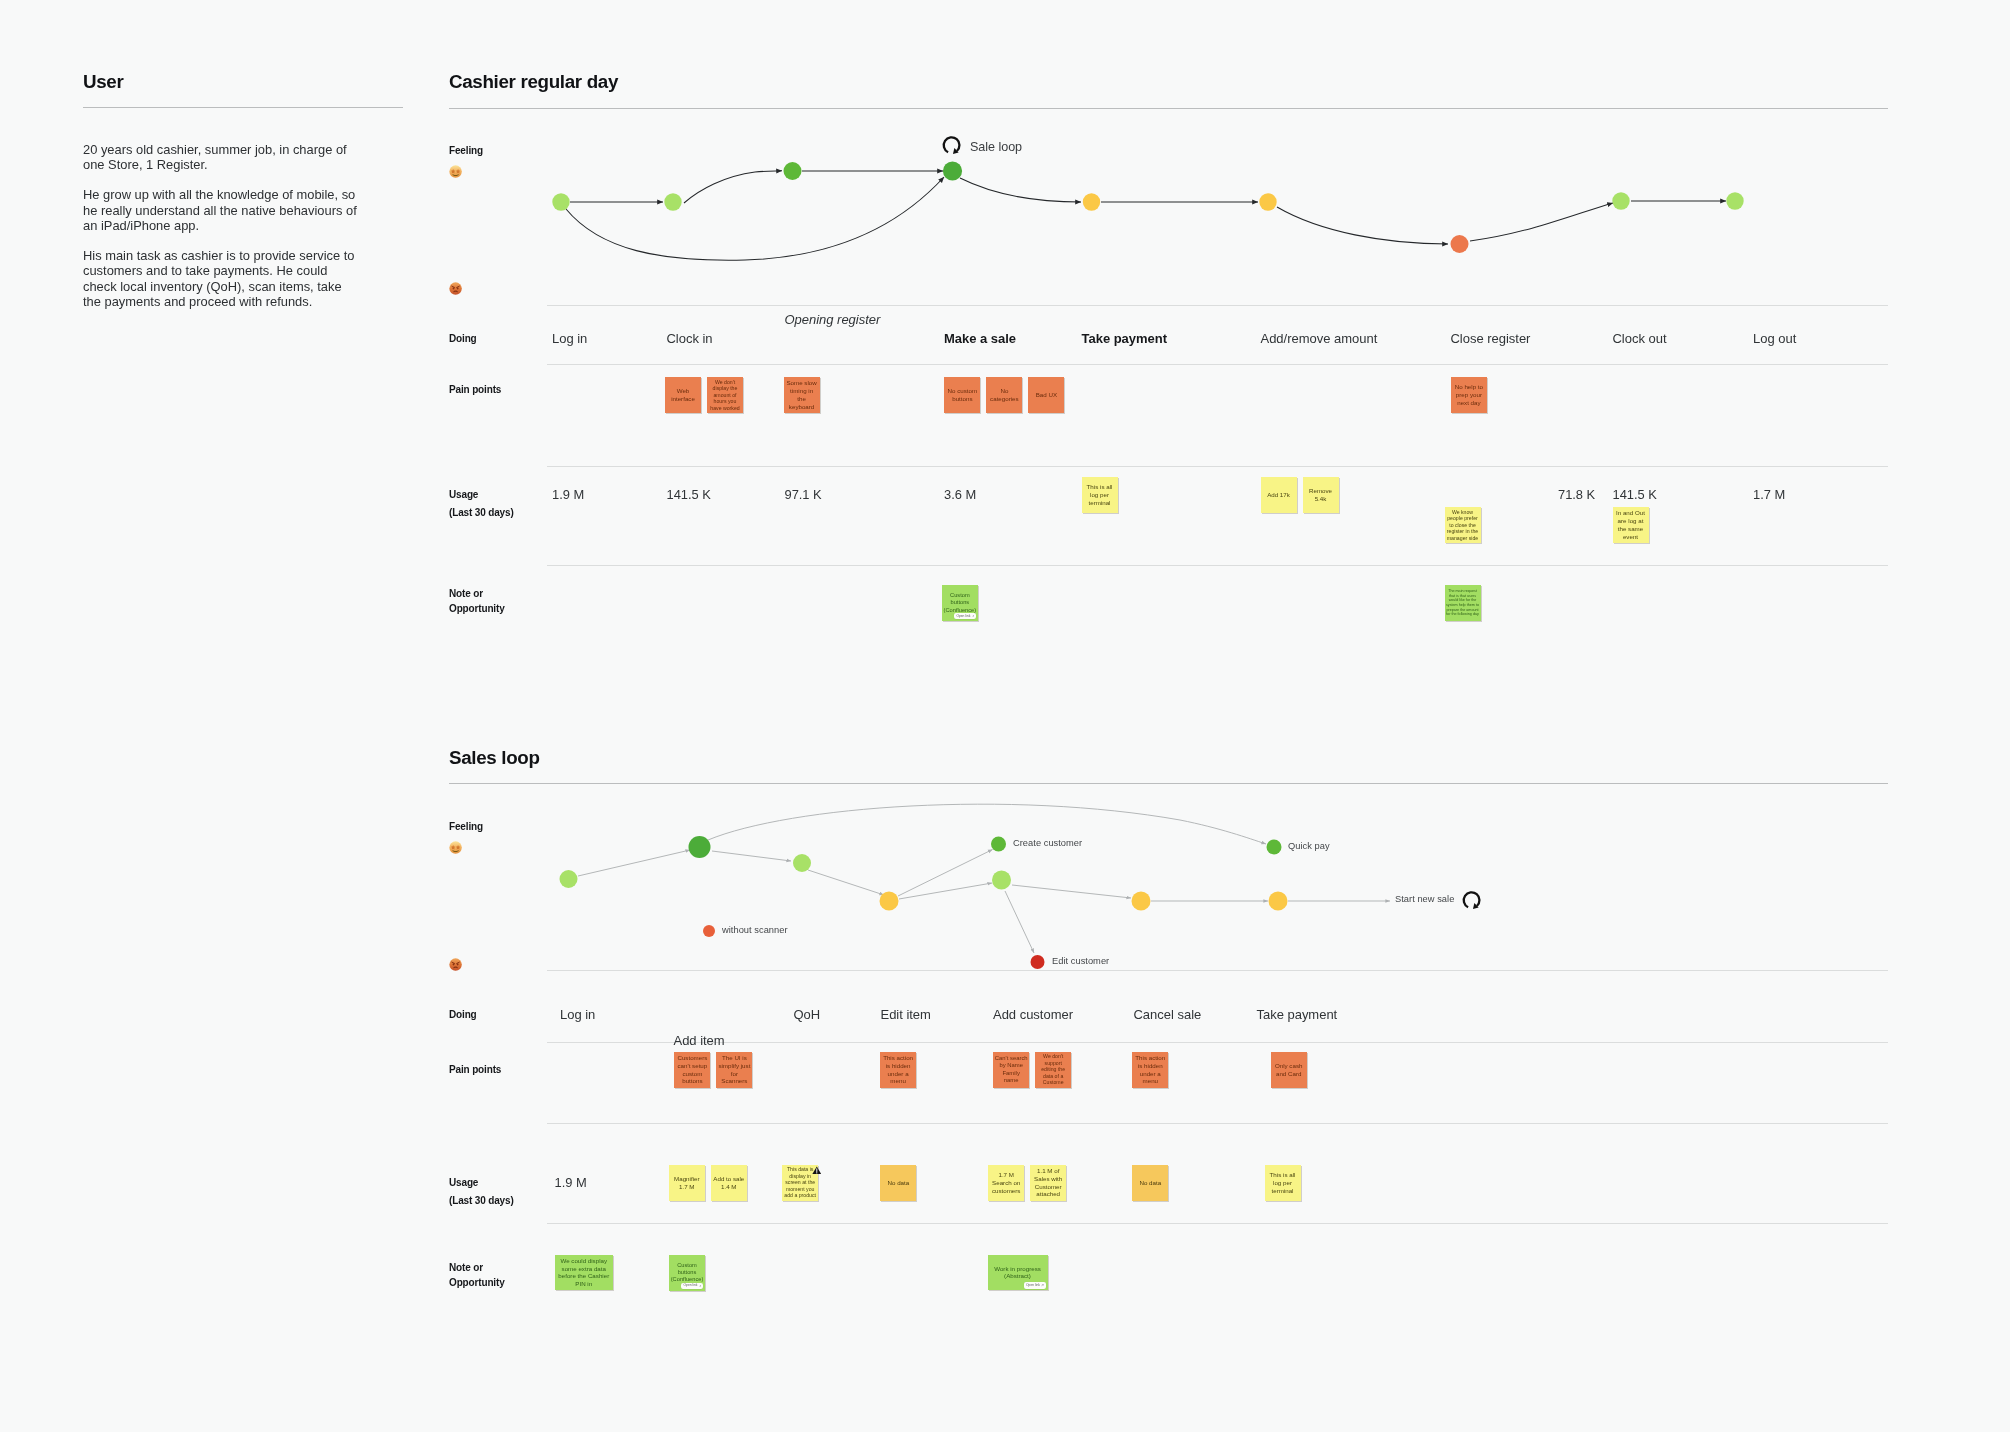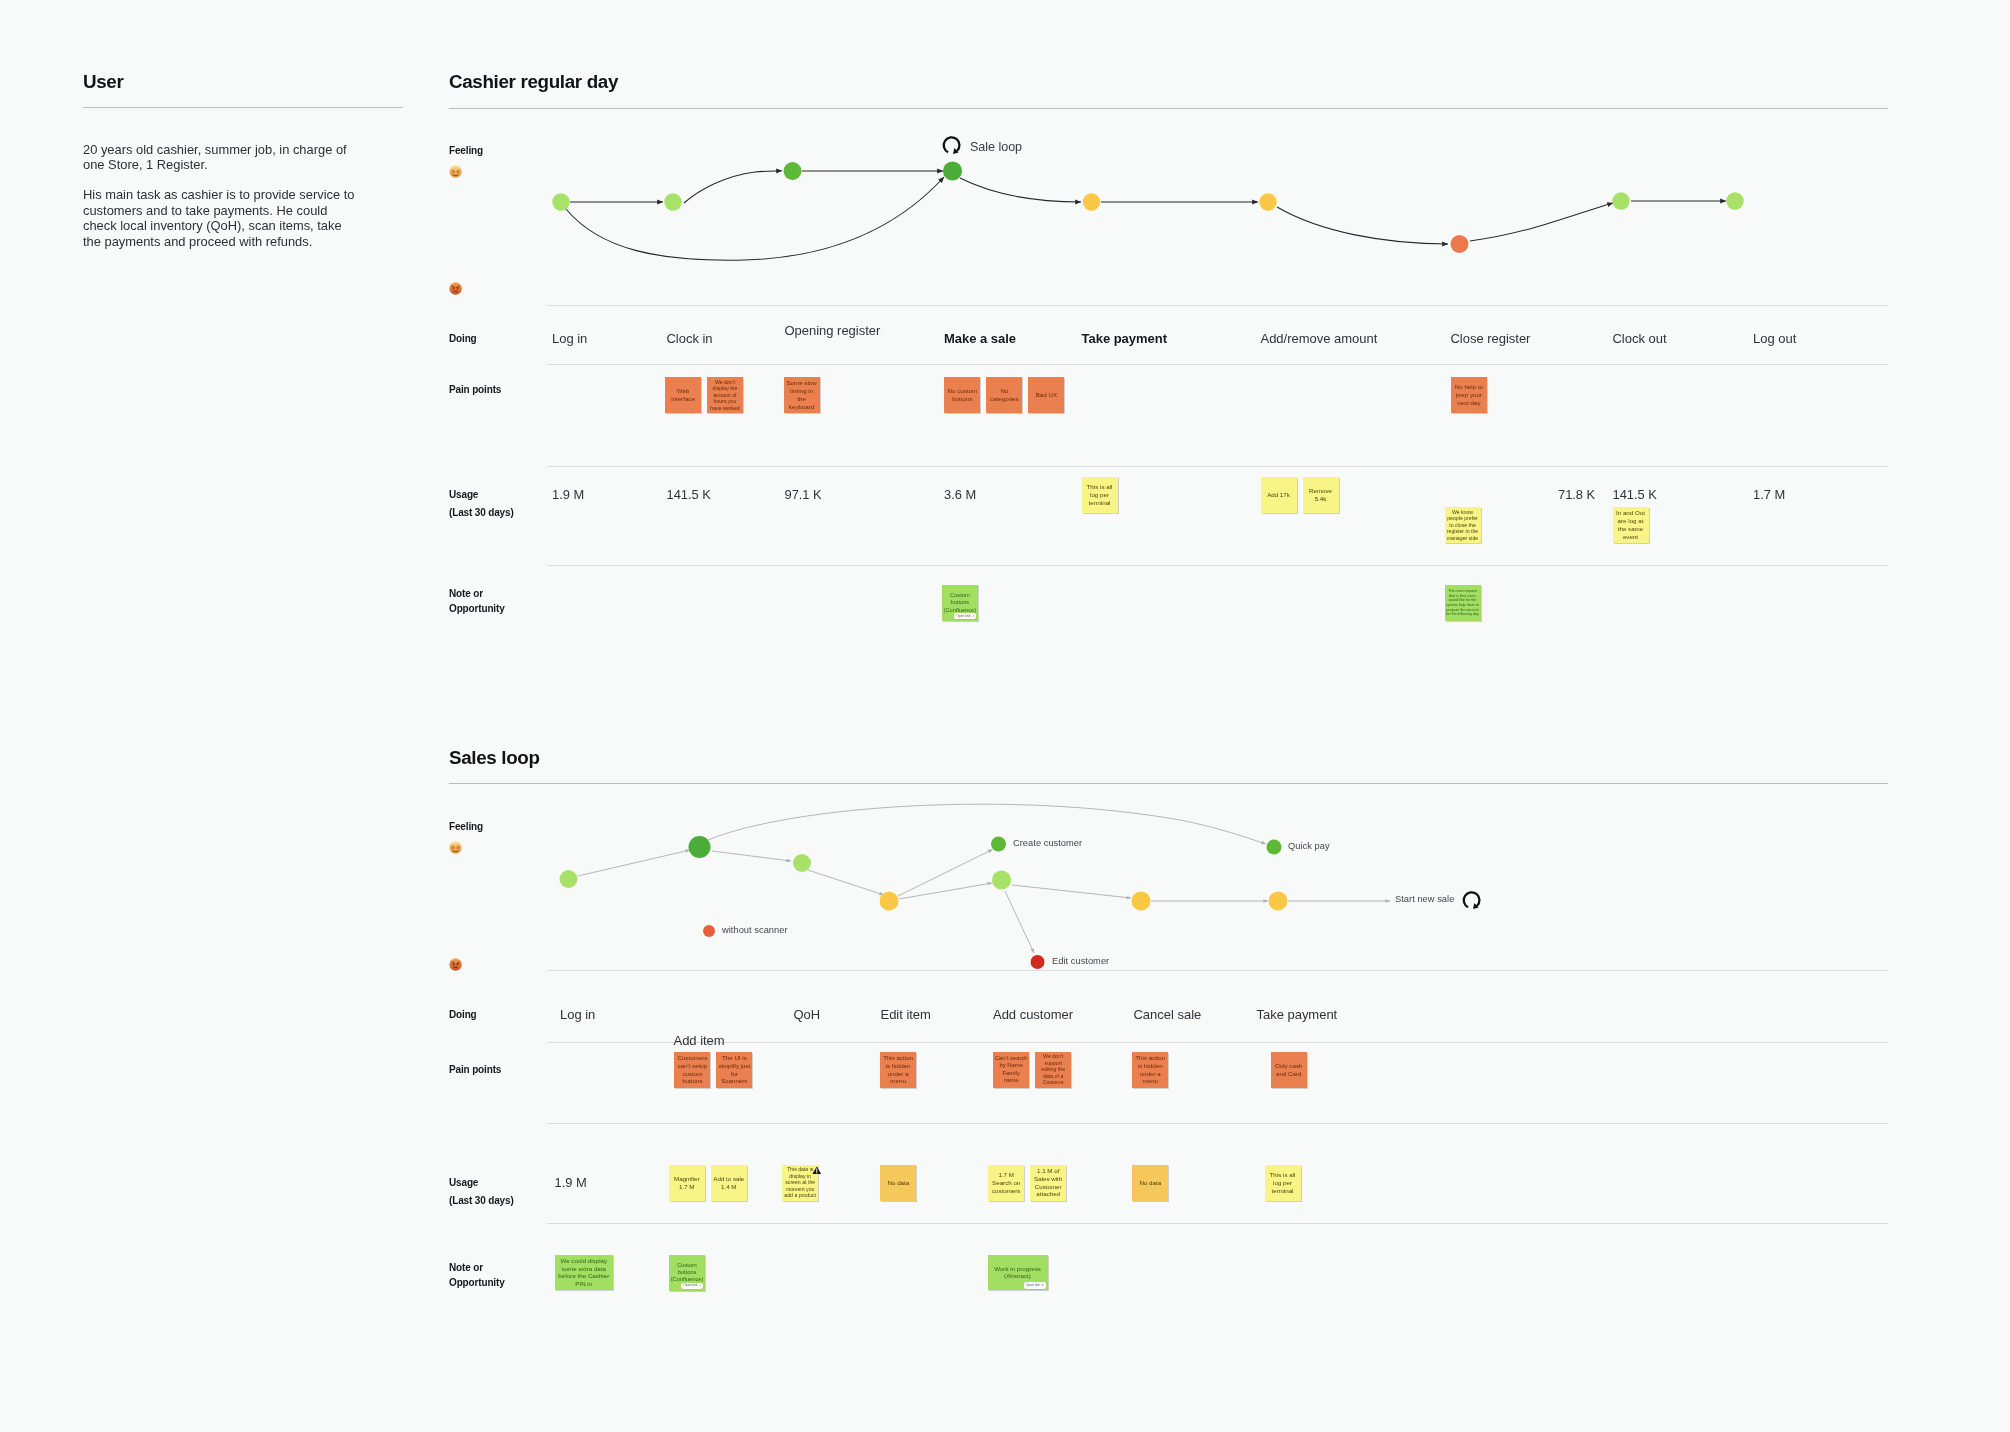--- a/index.html
+++ b/index.html
@@ -43,20 +43,21 @@
   .looplbl.big{font-size:12.6px;color:#3b3e41;letter-spacing:-0.05px;}
 </style>
 </head>
 <body>
 
 <div class="page">
 <div class="a user-title" style="left:83px;top:71px;" data-bind="user.title">User</div>
 <div class="a user-rule" style="left:83px;top:107px;width:320px;"></div>
 <div class="a user-body" style="left:83px;top:142px;width:274px;">
   <p data-bind="user.paragraphs.0">20 years old cashier, summer job, in charge of one Store, 1 Register.</p>
+  <p data-bind="user.paragraphs.1">He grow up with all the knowledge of mobile, so he really understand all the native behaviours of an iPad/iPhone app.</p>
   <p data-bind="user.paragraphs.2">His main task as cashier is to provide service to customers and to take payments. He could check local inventory (QoH), scan items, take the payments and proceed with refunds.</p>
 </div>
 <div class="a sec-title" data-bind="section1.title" style="left:449.0px;top:71px;">Cashier regular day</div>
 <div class="a rule title" style="left:449.0px;top:108px;width:1439.0px;"></div>
 <div class="a rowlabel" data-bind="row_labels.feeling" style="left:449.0px;top:143px;">Feeling</div>
 <div class="a" style="left:449.0px;top:164px;"><svg width="13.2" height="13.2" viewBox="0 0 36 36">
         <defs>
           <linearGradient id="eg1" x1="0" y1="0" x2="0" y2="1">
             <stop offset="0" stop-color="#FBE49A"></stop>
             <stop offset="0.45" stop-color="#F4B562"></stop>
@@ -82,21 +83,21 @@
         <path d="M7.6 11.2 15.1 14.9M28.4 11.2 20.9 14.9" stroke="#8A3312" stroke-width="2.6" stroke-linecap="round"></path>
         <path d="M18 23.3c-3.2 0-5.9 1.7-6.4 3.8 -.1.5.4 1 .9.7 1.4-.8 3.4-1.3 5.5-1.3 2.2 0 4.1.5 5.5 1.3 .5.3 1-.2.9-.7 -.5-2.1-3.2-3.8-6.4-3.8z" fill="#8A3312"></path>
       </svg></div>
 <div class="a rule" style="left:546.5px;top:305.3px;width:1341.5px;"></div>
 <div class="a rule" style="left:546.5px;top:364px;width:1341.5px;"></div>
 <div class="a rule" style="left:546.5px;top:466px;width:1341.5px;"></div>
 <div class="a rule" style="left:546.5px;top:565px;width:1341.5px;"></div>
 <div class="a rowlabel" data-bind="row_labels.doing" style="left:449.0px;top:331px;">Doing</div>
 <div class="a colhead" data-bind="section1.columns.0.label" style="left:552.0px;top:331px;">Log in</div>
 <div class="a colhead" data-bind="section1.columns.1.label" style="left:666.5px;top:331px;">Clock in</div>
-<div class="a colhead" data-bind="section1.columns.2.label" style="left:784.5px;top:323px;">Opening register</div>
+<div class="a colhead" data-bind="section1.columns.2.label" style="left:784.5px;top:312px;font-style:italic;">Opening register</div>
 <div class="a colhead bold" data-bind="section1.columns.3.label" style="left:944.0px;top:331px;">Make a sale</div>
 <div class="a colhead bold" data-bind="section1.columns.4.label" style="left:1081.5px;top:331px;">Take payment</div>
 <div class="a colhead" data-bind="section1.columns.5.label" style="left:1260.5px;top:331px;">Add/remove amount</div>
 <div class="a colhead" data-bind="section1.columns.6.label" style="left:1450.5px;top:331px;">Close register</div>
 <div class="a colhead" data-bind="section1.columns.7.label" style="left:1612.5px;top:331px;">Clock out</div>
 <div class="a colhead" data-bind="section1.columns.8.label" style="left:1753.0px;top:331px;">Log out</div>
 <div class="a rowlabel" data-bind="row_labels.pain_points" style="left:449.0px;top:382px;">Pain points</div>
 <div class="note red" style="left:665.0px;top:377px;width:36.0px;height:36.0px;">
       <span data-bind="section1.pain_points.0.notes.0" style="font-size: 6.2px; line-height: 7.812px;">Web interface</span>
     </div>

